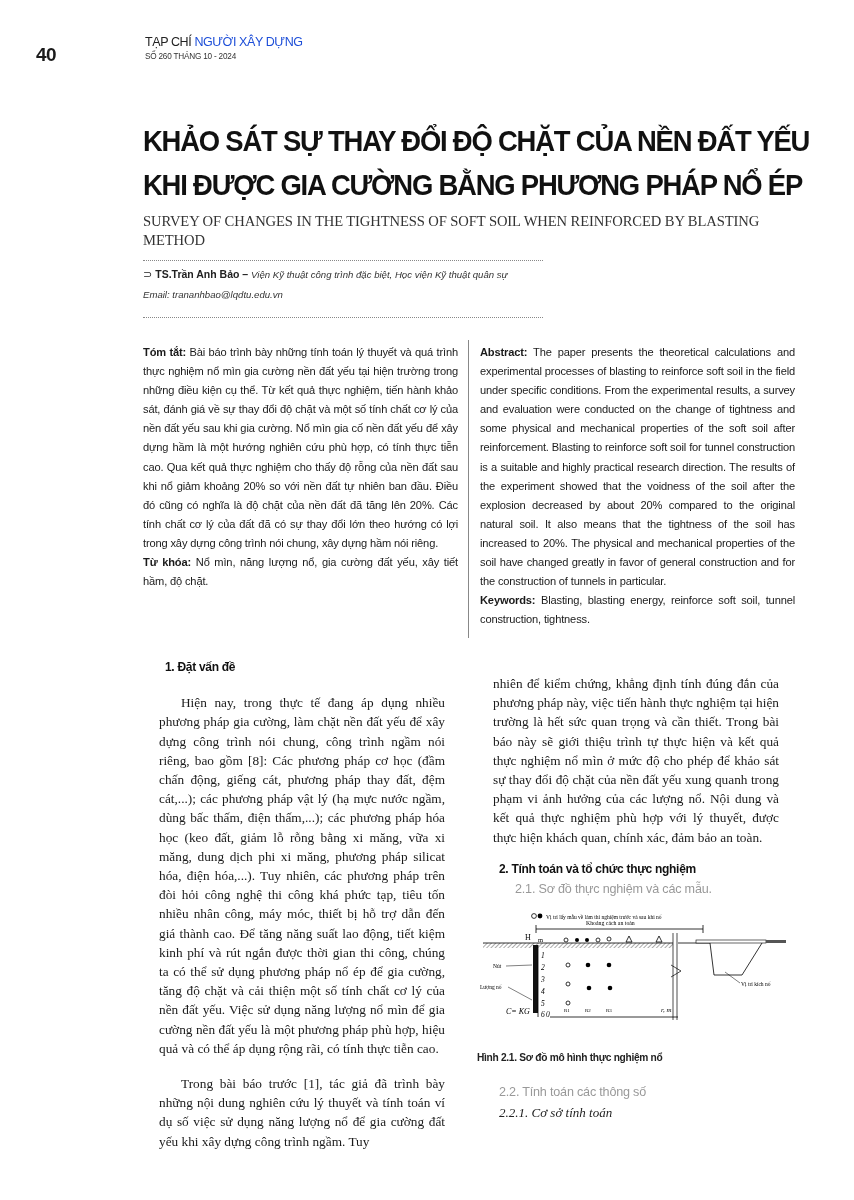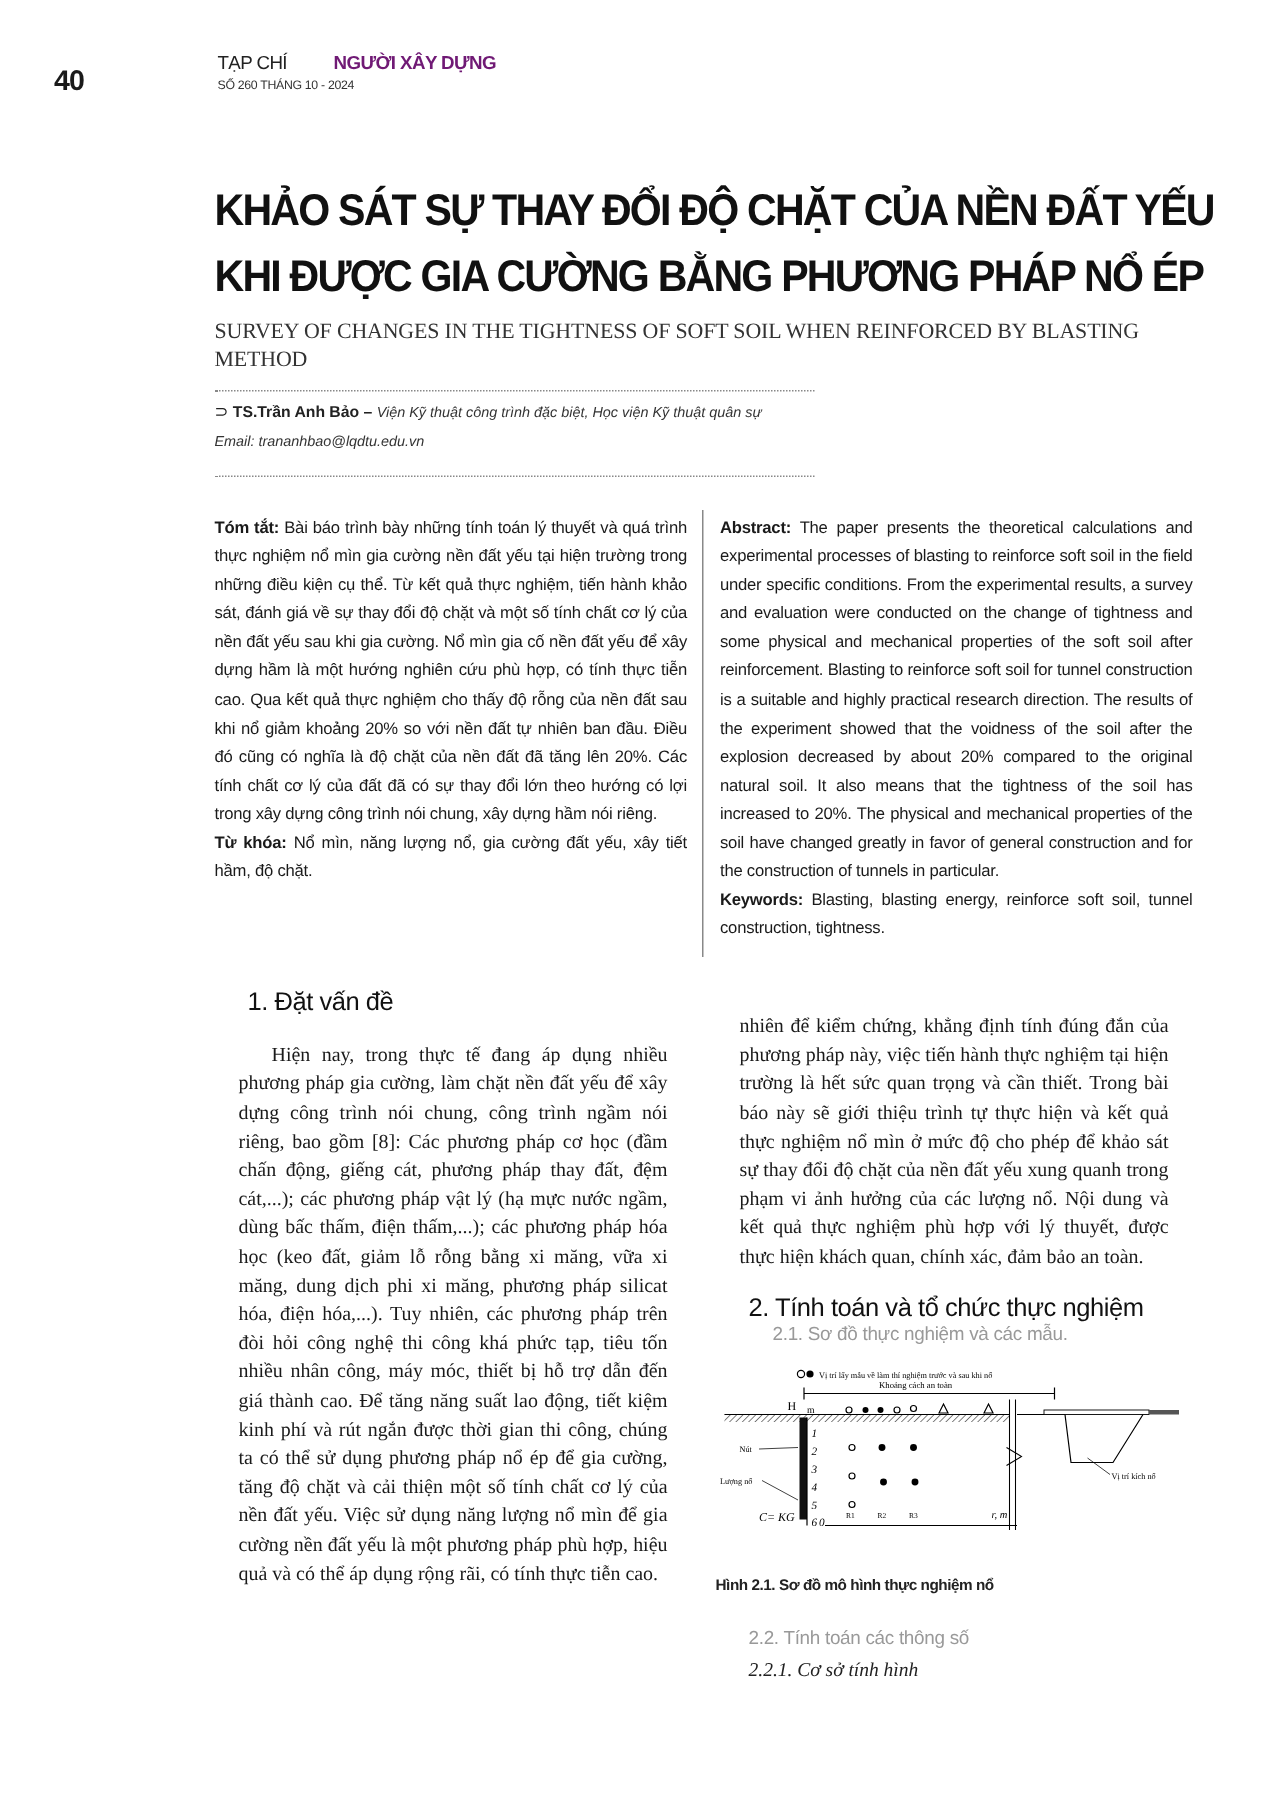--- a/index.html
+++ b/index.html
@@ -4,21 +4,21 @@
 <style>
   html, body { margin: 0; padding: 0; background: #ffffff; }
   body { width: 854px; height: 1200px; position: relative; overflow: hidden; color: #1a1a1a; }
   .abs { position: absolute; }
   .sans { font-family: "Liberation Sans", "DejaVu Sans", sans-serif; }
   .serif { font-family: "Liberation Serif", "DejaVu Serif", serif; }
 
   
   #page-number { left: 36px; top: 44px; font-size: 19px; font-weight: bold; letter-spacing: -0.5px; }
   #journal { left: 145px; top: 35px; font-size: 12.5px; letter-spacing: -0.4px; color: #222; }
-  #journal b { font-weight: bold; color: #701a75; margin-left: 28px; }
+  #journal b { font-weight: normal; color: #1d4ed8; }
   #issue { left: 145px; top: 52px; font-size: 8.2px; color: #333; letter-spacing: -0.2px; }
 
   
   .title-line { left: 143px; font-size: 29.5px; font-weight: bold; letter-spacing: -1.3px; color: #111; transform: scaleX(0.93); transform-origin: left; white-space: nowrap; }
   #title-1 { top: 124px; }
   #title-2 { top: 168px; }
   #subtitle { left: 143px; top: 212px; width: 620px; font-size: 14.6px; line-height: 19px; color: #333; letter-spacing: -0.1px; }
 
   .dotted { left: 143px; width: 400px; border-top: 1px dotted #888; height: 0; }
   #dots-1 { top: 260px; }
@@ -35,21 +35,21 @@
   #abs-vi { left: 143px; top: 343px; width: 315px; }
   #abs-en { left: 480px; top: 343px; width: 315px; }
   .abs-col b { font-weight: bold; }
   #col-divider { left: 468px; top: 340px; width: 0; height: 298px; border-left: 1px solid #888; }
 
   
   .body-col { font-size: 13.3px; line-height: 19.2px; text-align: justify; color: #1a1a1a; }
   .body-col p { margin: 16px; text-indent: 22px; }
   #col-left { left: 143px; top: 658px; width: 318px; }
   #col-right { left: 477px; top: 658px; width: 318px; }
-  .h1 { font-weight: normal; font-size: 17px; padding-left: 22px; letter-spacing: -0.3px; color: #111; }
+  .h1 { font-weight: bold; font-size: 12px; padding-left: 22px; letter-spacing: -0.3px; color: #111; }
   .h2 { font-size: 12.6px; color: #999; padding-left: 22px; letter-spacing: -0.2px; }
   .h3 { font-style: italic; font-size: 13px; padding-left: 22px; color: #222; }
 
   #sec2 { left: 499px; top: 862px; }
   #sec21 { left: 499px; top: 882px; margin-left: 16px; }
   #figure { left: 478px; top: 905px; width: 330px; height: 140px; }
   #fig-caption { left: 477px; top: 1052px; font-size: 10.2px; font-weight: bold; letter-spacing: -0.3px; color: #222; }
   #sec22 { left: 499px; top: 1085px; }
   #sec221 { left: 499px; top: 1105px; }
 </style>
@@ -77,20 +77,21 @@
 </div>
 <div id="col-divider" class="abs"></div>
 <div id="abs-en" class="abs sans abs-col">
   <b>Abstract:</b> <span>The paper presents the theoretical calculations and experimental processes of blasting to reinforce soft soil in the field under specific conditions. From the experimental results, a survey and evaluation were conducted on the change of tightness and some physical and mechanical properties of the soft soil after reinforcement. Blasting to reinforce soft soil for tunnel construction is a suitable and highly practical research direction. The results of the experiment showed that the voidness of the soil after the explosion decreased by about 20% compared to the original natural soil. It also means that the tightness of the soil has increased to 20%. The physical and mechanical properties of the soil have changed greatly in favor of general construction and for the construction of tunnels in particular.</span><br>
   <b>Keywords:</b> <span>Blasting, blasting energy, reinforce soft soil, tunnel construction, tightness.</span>
 </div>
 
 <div id="col-left" class="abs serif body-col">
   <div class="h1 sans">1. Đặt vấn đề</div>
   <p>Hiện nay, trong thực tế đang áp dụng nhiều phương pháp gia cường, làm chặt nền đất yếu để xây dựng công trình nói chung, công trình ngầm nói riêng, bao gồm [8]: Các phương pháp cơ học (đầm chấn động, giếng cát, phương pháp thay đất, đệm cát,...); các phương pháp vật lý (hạ mực nước ngầm, dùng bấc thấm, điện thấm,...); các phương pháp hóa học (keo đất, giảm lỗ rỗng bằng xi măng, vữa xi măng, dung dịch phi xi măng, phương pháp silicat hóa, điện hóa,...). Tuy nhiên, các phương pháp trên đòi hỏi công nghệ thi công khá phức tạp, tiêu tốn nhiều nhân công, máy móc, thiết bị hỗ trợ dẫn đến giá thành cao. Để tăng năng suất lao động, tiết kiệm kinh phí và rút ngắn được thời gian thi công, chúng ta có thể sử dụng phương pháp nổ ép để gia cường, tăng độ chặt và cải thiện một số tính chất cơ lý của nền đất yếu. Việc sử dụng năng lượng nổ mìn để gia cường nền đất yếu là một phương pháp phù hợp, hiệu quả và có thể áp dụng rộng rãi, có tính thực tiễn cao.</p>
+  <p>Trong bài báo trước [1], tác giả đã trình bày những nội dung nghiên cứu lý thuyết và tính toán ví dụ số việc sử dụng năng lượng nổ để gia cường đất yếu khi xây dựng công trình ngầm. Tuy</p>
 </div>
 
 <div id="col-right" class="abs serif body-col">
   <p style="text-indent:0">nhiên để kiểm chứng, khẳng định tính đúng đắn của phương pháp này, việc tiến hành thực nghiệm tại hiện trường là hết sức quan trọng và cần thiết. Trong bài báo này sẽ giới thiệu trình tự thực hiện và kết quả thực nghiệm nổ mìn ở mức độ cho phép để khảo sát sự thay đổi độ chặt của nền đất yếu xung quanh trong phạm vi ảnh hưởng của các lượng nổ. Nội dung và kết quả thực nghiệm phù hợp với lý thuyết, được thực hiện khách quan, chính xác, đảm bảo an toàn.</p>
 </div>
 
 <div id="sec2" class="abs sans h1" style="padding-left:0">2. Tính toán và tổ chức thực nghiệm</div>
 <div id="sec21" class="abs sans h2" style="padding-left:0">2.1.  Sơ đồ thực nghiệm và các mẫu.</div>
 
 <svg id="figure" class="abs" viewBox="0 0 330 140" font-family="Liberation Serif, serif">
@@ -158,13 +159,13 @@
 
   <rect x="218" y="35" width="70" height="3" fill="#fff" stroke="#000" stroke-width="0.6"></rect>
   <rect x="288" y="35" width="20" height="3" fill="#555"></rect>
   <path d="M232 38 L236 70 L264 70 L284 38" fill="none" stroke="#000" stroke-width="0.8"></path>
   <line x1="247" y1="67" x2="262" y2="78" stroke="#000" stroke-width="0.5"></line>
   <text x="263" y="81" font-size="5.5">Vị trí kích nổ</text>
 </svg>
 
 <div id="fig-caption" class="abs sans">Hình 2.1. Sơ đồ mô hình thực nghiệm nổ</div>
 <div id="sec22" class="abs sans h2" style="padding-left:0">2.2. Tính toán các thông số</div>
-<div id="sec221" class="abs serif h3" style="padding-left:0">2.2.1. Cơ sở tính hình</div>
+<div id="sec221" class="abs serif h3" style="padding-left:0">2.2.1. Cơ sở tính toán</div>
 
 </body></html>

